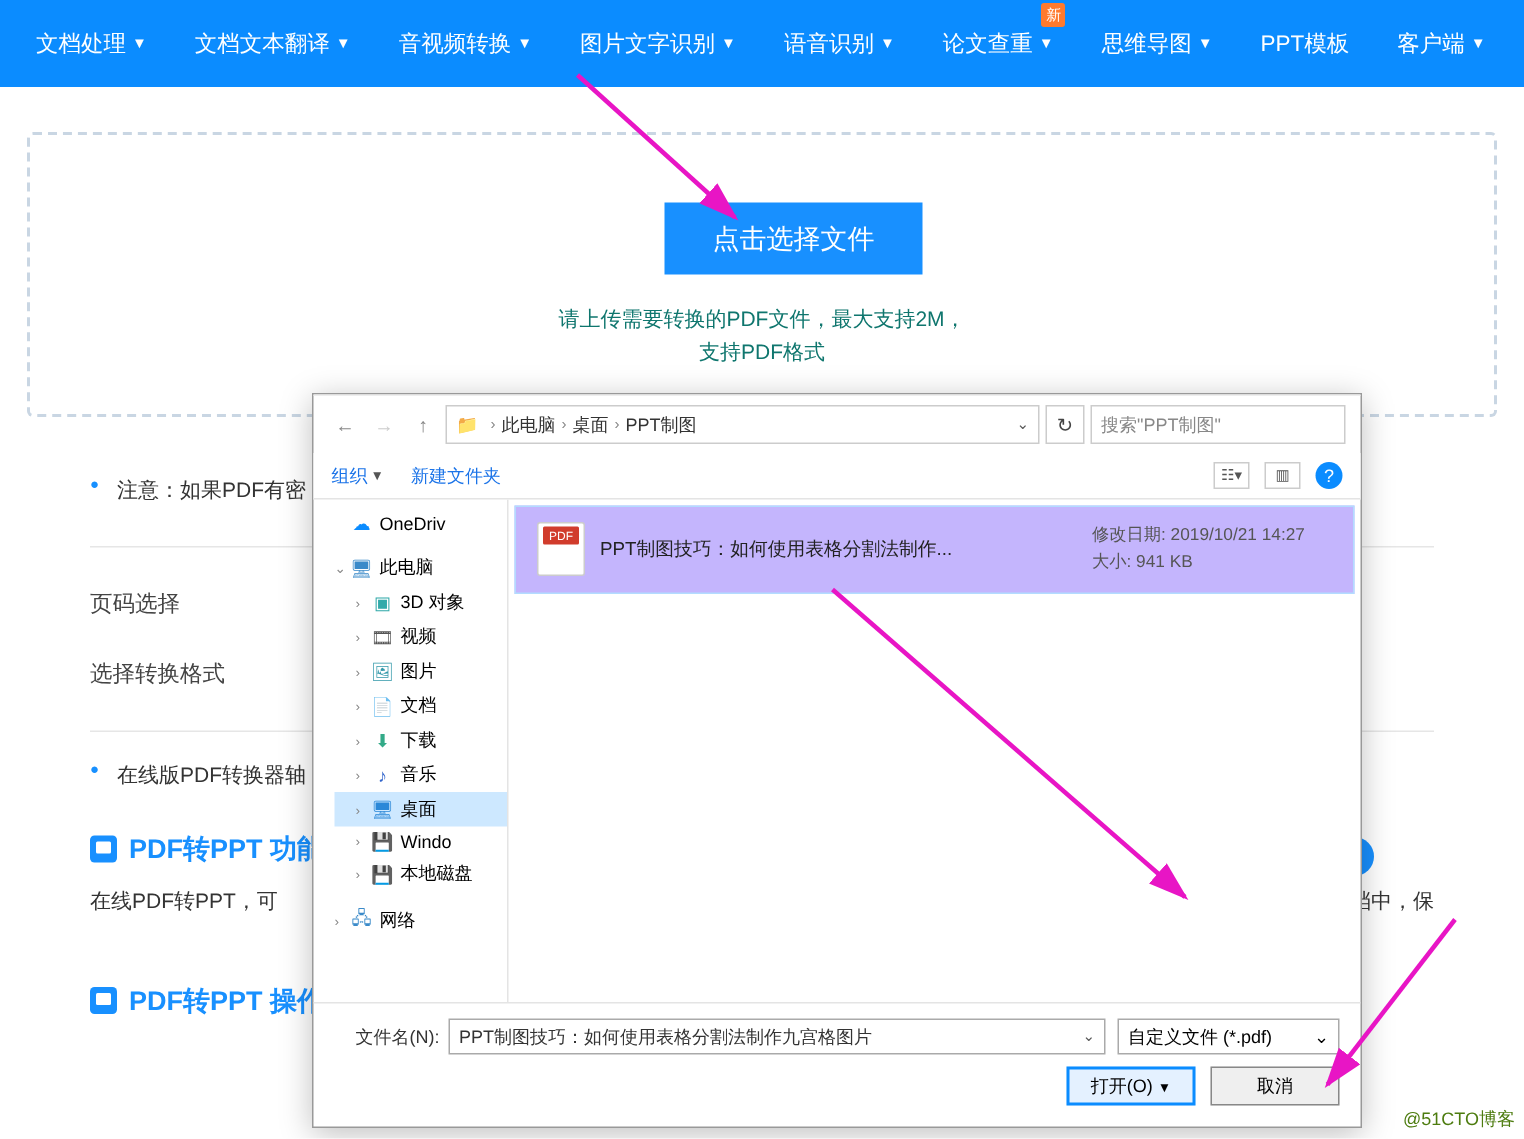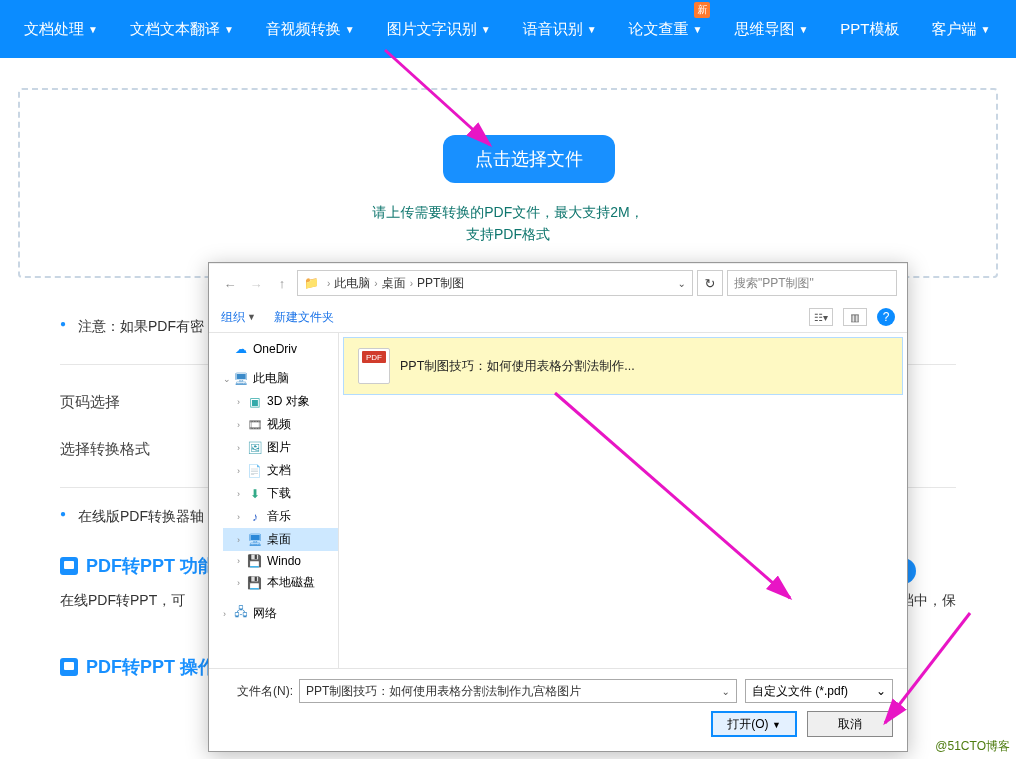--- a/index.html
+++ b/index.html
@@ -6,21 +6,21 @@
     body { background: #fff; width: 1016px; height: 759px; overflow: hidden; position: relative; }
 
     
     .nav { background: #0b8cff; height: 58px; display: flex; align-items: center; padding: 0 8px; color: #fff; font-size: 15px; }
     .nav-item { display: flex; align-items: center; padding: 0 16px; height: 100%; cursor: pointer; position: relative; white-space: nowrap; }
     .nav-item .drop { margin-left: 4px; font-size: 10px; }
     .badge-new { position: absolute; top: 2px; right: 8px; background: #ff7a2e; color: #fff; font-size: 10px; padding: 1px 3px; border-radius: 2px; }
 
     
     .upload-box { margin: 30px 18px 0; border: 2px dashed #c9d6e3; border-radius: 4px; padding: 45px 0 30px; text-align: center; }
-    .btn-upload { background: #1890ff; color: #fff; border: none; padding: 12px 32px; font-size: 18px; border-radius: 12px; cursor: pointer; margin-left: 42px; }
+    .btn-upload { background: #1890ff; color: #fff; border: none; padding: 12px 32px; font-size: 18px; border-radius: 0; cursor: pointer; margin-left: 42px; }
     .upload-hint { color: #0f766e; font-size: 14px; margin-top: 18px; line-height: 1.6; }
 
     
     .content { padding: 20px 60px; font-size: 14px; color: #333; }
     .bullet { margin: 20px 0 28px; padding-left: 18px; position: relative; }
     .bullet::before { content: "●"; color: #1890ff; position: absolute; left: 0; top: 0; font-size: 10px; }
     .divider { height: 1px; background: #e6e6e6; margin: 20px 0; }
     .label-row { margin: 28px 0; font-size: 15px; color: #444; }
     .section-title { color: #1890ff; font-size: 18px; font-weight: bold; display: flex; align-items: center; margin-top: 28px; }
     .section-title .sq-icon { width: 18px; height: 18px; background: #1890ff; border-radius: 3px; margin-right: 8px; display:inline-block; position:relative;}
@@ -48,21 +48,21 @@
     .tb-right .ico-b{width:24px;height:18px;border:1px solid #ccc;display:flex;align-items:center;justify-content:center;font-size:10px;}
     .tb-right .help{width:18px;height:18px;border-radius:50%;background:#0b8cff;color:#fff;display:flex;align-items:center;justify-content:center;font-size:12px;}
     .dlg-body{display:flex;flex:1;overflow:hidden;}
     .tree{width:130px;border-right:1px solid #e4e4e4;font-size:12px;padding:6px 0;overflow:hidden;}
     .tree-item{display:flex;align-items:center;padding:3px 6px 3px 14px;cursor:pointer;white-space:nowrap;}
     .tree-item.sel{background:#cde8ff;}
     .tree-item .exp{width:10px;color:#888;font-size:9px;}
     .tree-item .ti{width:16px;height:14px;margin-right:4px;display:flex;align-items:center;justify-content:center;}
     .tree-sub{padding-left:14px;}
     .file-pane{flex:1;position:relative;}
-    .file-row{display:flex;align-items:center;padding:10px 14px;background:#fef9c3;border:1px solid #b3dcff;margin:4px;cursor:pointer;}
+    .file-row{display:flex;align-items:center;padding:10px 14px;background:#c4b5fd;border:1px solid #b3dcff;margin:4px;cursor:pointer;}
     .pdf-ico{width:32px;height:36px;border:1px solid #ccc;border-radius:2px;display:flex;flex-direction:column;align-items:center;justify-content:flex-start;margin-right:10px;background:#fff;}
     .pdf-ico .tag{width:24px;height:12px;background:#d13c2c;color:#fff;font-size:8px;display:flex;align-items:center;justify-content:center;margin-top:2px;border-radius:1px;}
     .file-info{flex:1;font-size:12.5px;color:#222;}
     .file-meta{font-size:11.5px;color:#555;text-align:left;line-height:1.6;min-width:160px;}
     .dlg-footer{padding:10px 14px 14px;border-top:1px solid #e4e4e4;font-size:12px;}
     .ft-row{display:flex;align-items:center;margin-bottom:8px;}
     .ft-row label{width:70px;text-align:right;margin-right:6px;color:#333;}
     .ft-input{flex:1;height:24px;border:1px solid #aaa;padding:0 6px;font-size:12px;display:flex;align-items:center;justify-content:space-between;color:#333;}
     .ft-input .drop{color:#555;font-size:10px;}
     .ft-sel{width:148px;height:24px;border:1px solid #aaa;padding:0 6px;margin-left:8px;display:flex;align-items:center;justify-content:space-between;font-size:12px;}
@@ -241,20 +241,24 @@
           <span class="ti" style="color:#3a8ac9">🖧</span>
           <span>网络</span>
         </div>
     </div>
     <div class="file-pane">
       <div class="file-row">
         <div class="pdf-ico">
             <span class="tag">PDF</span>
           </div>
         <div class="file-info">PPT制图技巧：如何使用表格分割法制作...</div>
+        <div class="file-meta">
+          <div><span>修改日期:</span> <span>2019/10/21 14:27</span></div>
+          <div><span>大小:</span> <span>941 KB</span></div>
+        </div>
       </div>
     </div>
   </div>
   <div class="dlg-footer">
     <div class="ft-row">
       <label>文件名(N):</label>
       <div class="ft-input">
           <span>PPT制图技巧：如何使用表格分割法制作九宫格图片</span>
           <span class="drop">⌄</span>
         </div>

